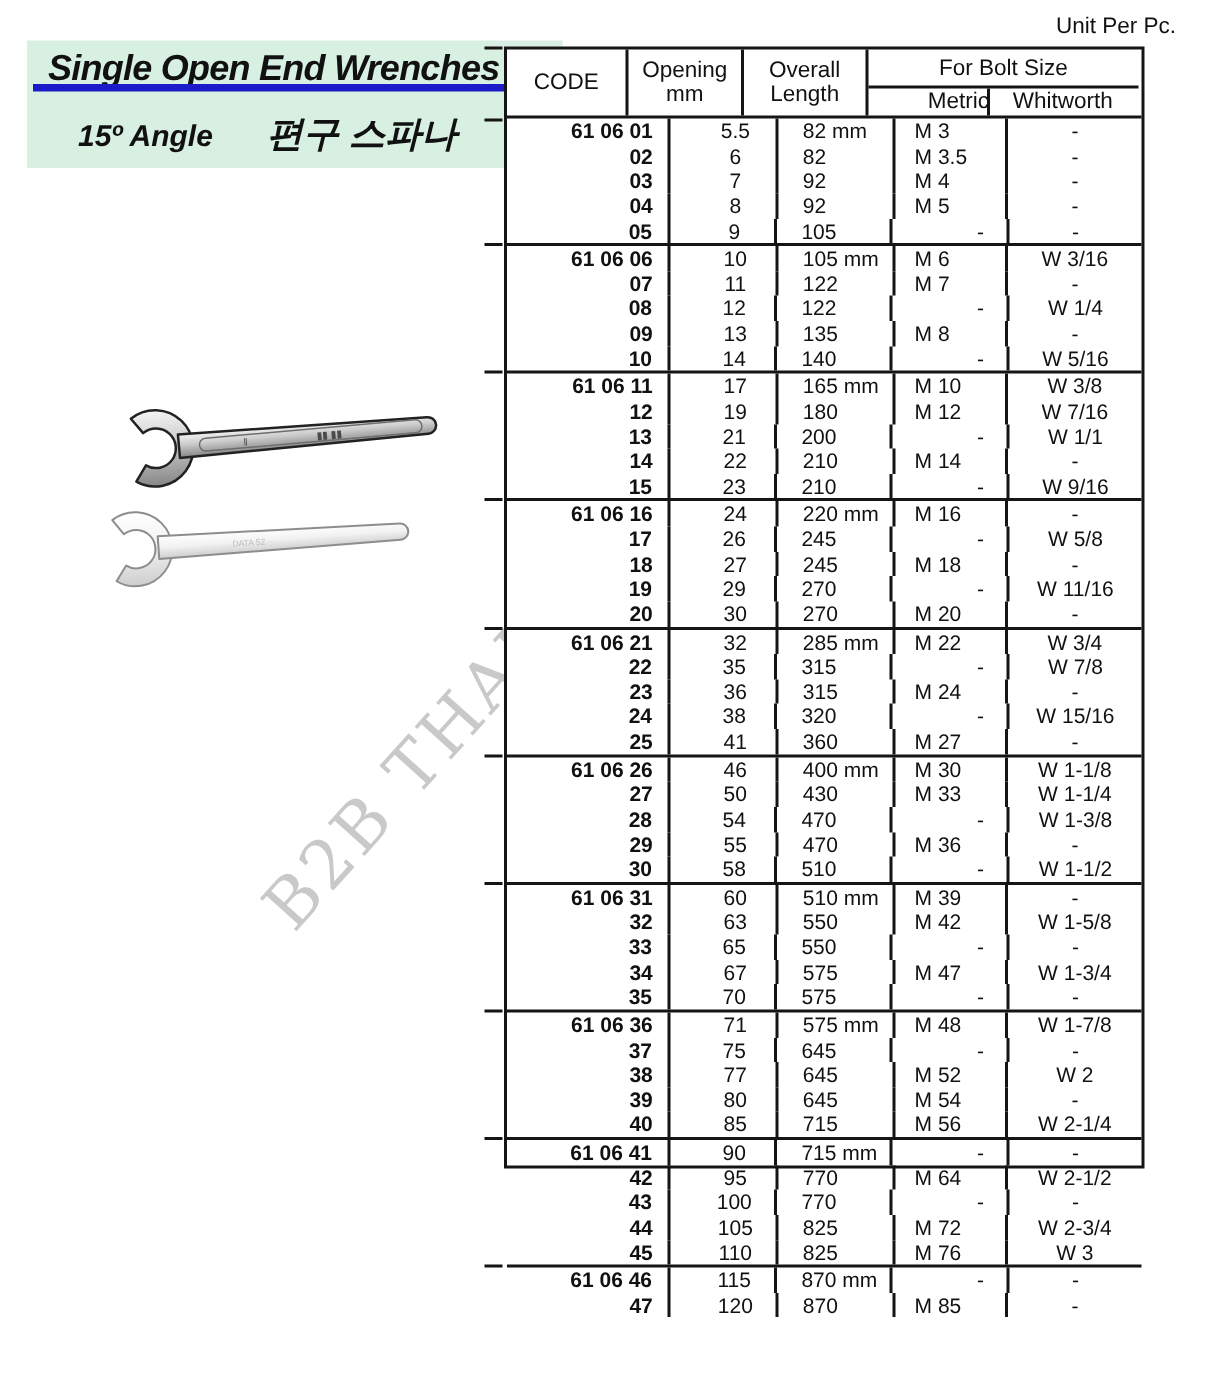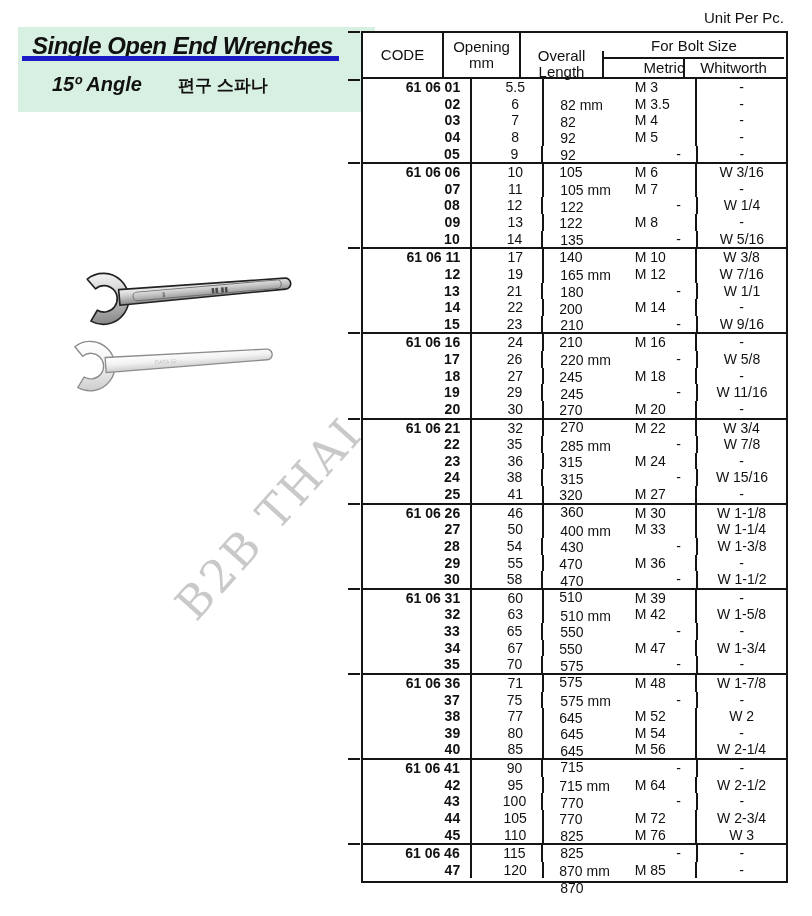--- a/index.html
+++ b/index.html
@@ -11,44 +11,44 @@
   *{margin:0;padding:0;box-sizing:border-box;}
   body{background:#ffffff;font-family:"Liberation Sans",sans-serif;color:#111;}
   .page{position:relative;width:812px;height:916px;background:#ffffff;overflow:hidden;}
 
   
   .title-box{position:absolute;left:18px;top:27px;width:357px;height:85px;background:var(--green_bg);}
   .title{position:absolute;left:14px;top:5px;width:300px;font-size:24px;font-weight:bold;font-style:italic;letter-spacing:-0.5px;white-space:nowrap;}
   .blue-rule{position:absolute;left:4px;top:29px;width:317px;height:5px;background:var(--blue_rule);}
   .subtitle-row{position:absolute;left:34px;top:46px;white-space:nowrap;}
   .angle-label{font-size:20px;font-weight:bold;font-style:italic;}
-  .korean-name{font-size:17px;font-weight:bold;margin-left:36px;}
+  .korean-name{font-size:24px;font-weight:bold;margin-left:36px;font-style:italic;}
 
   .descriptions{position:absolute;left:50px;top:118px;font-size:16px;line-height:20px;white-space:nowrap;}
   .desc-line{height:20px;}
   .desc-line.indent{padding-left:7px;}
 
   .wrench{position:absolute;}
   .w1{left:68px;top:254px;width:235px;transform:rotate(-5deg);}
   .w2{left:56px;top:324px;width:228px;transform:rotate(-4deg);}
 
   .watermark{position:absolute;left:138px;top:492px;width:262px;text-align:center;
     font-family:"DejaVu Serif",serif;font-size:45px;letter-spacing:3px;color:var(--watermark);
     transform:rotate(-48deg);white-space:nowrap;}
 
   
   .unit-label{position:absolute;left:457px;top:9px;width:327px;text-align:right;font-size:15px;}
 
   
-  .wtable{position:absolute;left:361px;top:31px;width:427px;height:852px;
+  .wtable{position:absolute;left:336px;top:31px;width:427px;height:748px;
     border:2px solid var(--border);background:#fff;font-size:14px;}
   .thead{display:flex;height:46px;border-bottom:2px solid var(--border);}
   .hcell{display:flex;align-items:center;justify-content:center;text-align:center;font-size:15px;line-height:16px;}
   .vline{border-right:2px solid var(--border);}
-  .c1{width:81px;} .c2{width:77px;} .c3{width:83px;margin-top:18px;} .c4{width:81px;padding-left:41px;} .c5{width:97px;}
+  .c1{width:81px;} .c2{width:77px;} .c3{width:83px;} .c4{width:81px;padding-left:41px;} .c5{width:97px;}
   .bolt-wrap{width:180px;display:flex;flex-direction:column;}
   .bolt-top{height:26px;display:flex;align-items:center;justify-content:center;font-size:15px;border-bottom:2px solid var(--border);}
   .bolt-bottom{flex:1;display:flex;}
   .bolt-bottom .hcell{font-size:15px;}
 
   .tbody{position:relative;}
   .tgroup{position:relative;border-top:2px solid var(--border);}
   .tgroup.first{border-top:none;}
   
   .tgroup:not(.first)::before{content:"";position:absolute;left:-15px;top:-2px;width:12px;height:2px;background:var(--border);}

